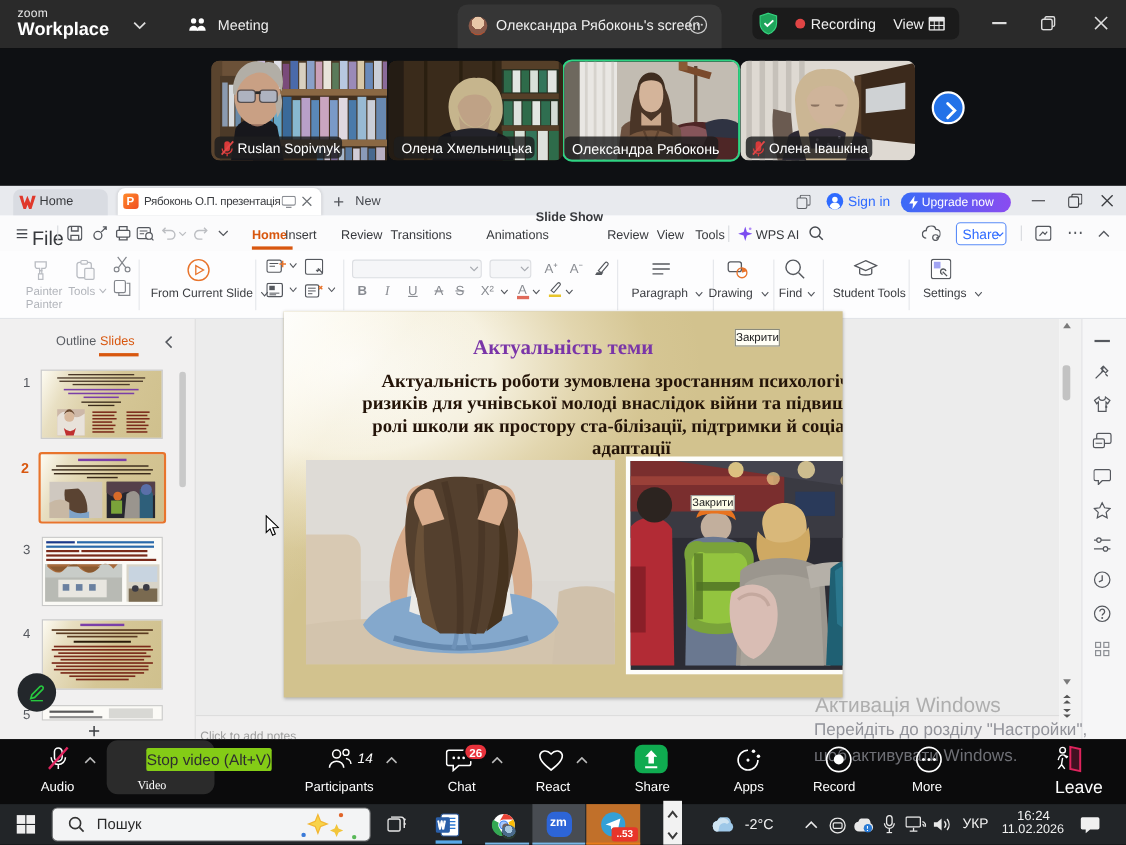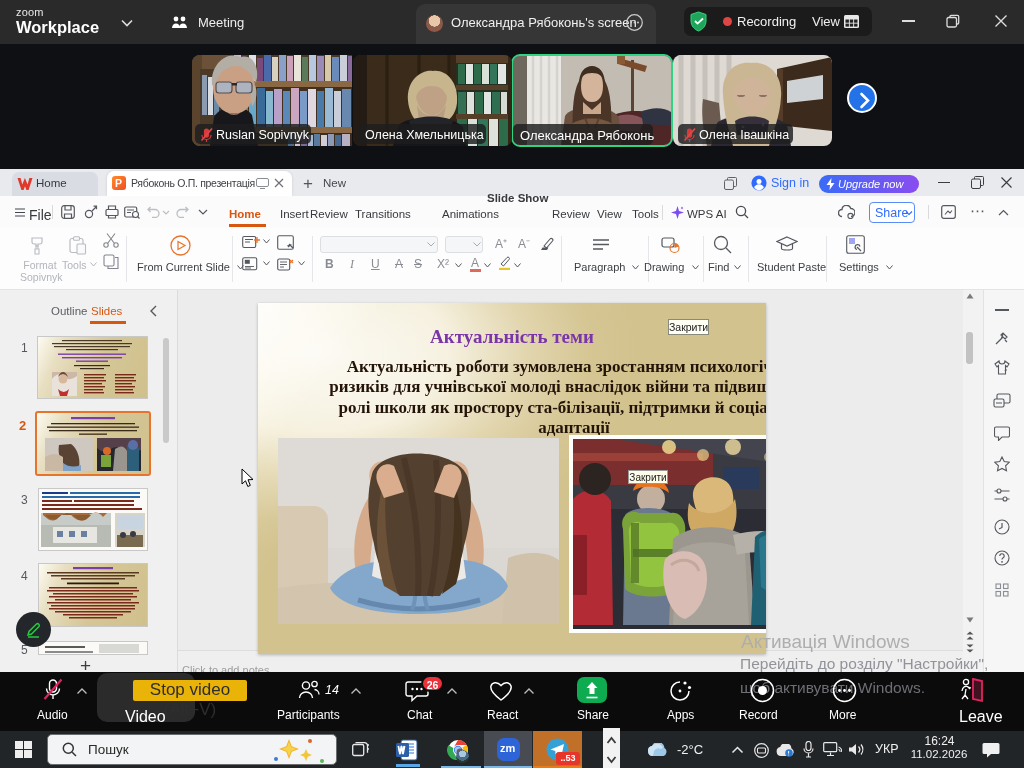--- a/index.html
+++ b/index.html
@@ -281,35 +281,35 @@
   <svg class="abs" style="left:751px;top:6px;" width="16" height="16" viewBox="0 0 16 16">
       <circle cx="8" cy="8" r="7.6" fill="#2f6bff"></circle>
       <circle cx="8" cy="6.4" r="2.5" fill="#fff"></circle>
       <path d="M3.2 12.8 a5 5 0 0 1 9.6 0 A7.6 7.6 0 0 1 8 15.6 A7.6 7.6 0 0 1 3.2 12.8 Z" fill="#fff"></path>
     </svg>
   <div class="abs" style="left:771px;top:7px;font-size:12.5px;color:#2f6bff;">Sign in</div>
   <div class="abs" style="left:819px;top:6px;width:100px;height:18px;border-radius:9px;background:linear-gradient(90deg,#3a6bf7,#8a4cf0);"></div>
   <svg class="abs" style="left:826px;top:9px;" width="9" height="12" viewBox="0 0 9 12">
       <path d="M5.5 0 L0.5 7 H4 L3.5 12 L8.5 5 H5 Z" fill="#fff"></path>
     </svg>
-  <div class="abs" style="left:838px;top:8.5px;font-size:11px;color:#fff;font-style:italic;">Upgrade now</div>
+  <div class="abs" style="left:838px;top:8.5px;font-size:11px;color:#fff;">Upgrade now</div>
   <div class="abs" style="left:938px;top:13px;width:12px;height:1.4px;background:#3c3e42;"></div>
   <svg class="abs" style="left:971px;top:7px;" width="13" height="13" viewBox="0 0 13 13">
       <rect x="0.5" y="3" width="9" height="9.5" rx="1.5" stroke="#3c3e42" fill="none"></rect>
       <path d="M3.5 3 V1.5 a1 1 0 0 1 1-1 h7 a1 1 0 0 1 1 1 v7 a1 1 0 0 1-1 1 H10" stroke="#3c3e42" fill="none"></path>
     </svg>
   <svg class="abs" style="left:1001px;top:8px;" width="11" height="11" viewBox="0 0 11 11">
       <path d="M0.5 0.5 L10.5 10.5 M10.5 0.5 L0.5 10.5" stroke="#3c3e42" stroke-width="1.2"></path>
     </svg>
 
   <div class="abs" style="left:0;top:27px;width:1024px;height:32px;background:#fbfbfc;"></div>
   <svg class="abs" style="left:15px;top:39px;" width="10" height="9" viewBox="0 0 10 9">
       <path d="M0 1 h10 M0 4.5 h10 M0 8 h10" stroke="#45484e" stroke-width="1.2"></path>
     </svg>
-  <div class="abs" style="left:29px;top:38px;font-size:14px;color:#37393d;">File</div>
+  <div class="abs" style="left:29px;top:38px;font-size:18px;color:#37393d;">File</div>
   <div class="abs" style="left:52px;top:36px;width:1px;height:14px;background:#d8dade;"></div>
   <svg class="abs" style="left:61px;top:36px;" width="14" height="14" viewBox="0 0 14 14">
       <rect x="0.7" y="0.7" width="12.6" height="12.6" rx="2.5" stroke="#55585e" fill="none" stroke-width="1.2"></rect>
       <path d="M4 0.7 V5 h6 V0.7 M3.5 13.4 V9 h7 v4.4" stroke="#55585e" fill="none" stroke-width="1.2"></path>
     </svg>
   <svg class="abs" style="left:84px;top:36px;" width="14" height="14" viewBox="0 0 14 14">
       <circle cx="5" cy="9" r="3.6" stroke="#55585e" fill="none" stroke-width="1.2"></circle>
       <path d="M8 6 L12 2 M9.5 1.2 l3 0 l0 3" stroke="#55585e" fill="none" stroke-width="1.2"></path>
     </svg>
   <svg class="abs" style="left:105px;top:36px;" width="14" height="14" viewBox="0 0 14 14">
@@ -329,21 +329,21 @@
       <path d="M1 1 L4 4 L7 1" stroke="#bcbec2" fill="none" stroke-width="1.1"></path>
     </svg>
   <svg class="abs" style="left:176px;top:37px;" width="13" height="12" viewBox="0 0 13 12">
       <path d="M9.5 1 L12 3.5 L9.5 6 M12 3.5 h-7 a4 4 0 0 0 0 8 h3" stroke="#bcbec2" fill="none" stroke-width="1.3"></path>
     </svg>
   <svg class="abs" style="left:198px;top:40px;" width="10" height="6" viewBox="0 0 10 6">
       <path d="M1 1 L5 5 L9 1" stroke="#55585e" fill="none" stroke-width="1.2"></path>
     </svg>
   <div class="abs" style="left:229px;top:39px;font-size:11.5px;color:#d8570f;font-weight:bold;">Home</div>
   <div class="abs" style="left:229px;top:55px;width:37px;height:3px;background:#d8570f;"></div>
-  <div class="abs" style="left:280px;top:39px;font-size:11.5px;color:#37393d;">Insert</div>
+  <div class="abs" style="left:259px;top:39px;font-size:11.5px;color:#37393d;">Insert</div>
   <div class="abs" style="left:310px;top:39px;font-size:11.5px;color:#37393d;">Review</div>
   <div class="abs" style="left:355px;top:39px;font-size:11.5px;color:#37393d;">Transitions</div>
   <div class="abs" style="left:442px;top:39px;font-size:11.5px;color:#37393d;">Animations</div>
   <div class="abs" style="left:487px;top:23px;font-size:11.5px;color:#37393d;font-weight:bold;">Slide Show</div>
   <div class="abs" style="left:552px;top:39px;font-size:11.5px;color:#37393d;">Review</div>
   <div class="abs" style="left:597px;top:39px;font-size:11.5px;color:#37393d;">View</div>
   <div class="abs" style="left:632px;top:39px;font-size:11.5px;color:#37393d;">Tools</div>
   <div class="abs" style="left:662px;top:36px;width:1px;height:15px;background:#d8dade;"></div>
   <svg class="abs" style="left:671px;top:37px;" width="13" height="13" viewBox="0 0 13 13">
       <path d="M6.5 0 L8 5 L13 6.5 L8 8 L6.5 13 L5 8 L0 6.5 L5 5 Z" fill="#7b4cf0"></path>
@@ -372,21 +372,21 @@
   <svg class="abs" style="left:998px;top:40px;" width="11" height="7" viewBox="0 0 11 7">
       <path d="M1 6 L5.5 1.5 L10 6" stroke="#55585e" fill="none" stroke-width="1.2"></path>
     </svg>
 
   <div class="abs" style="left:0;top:59px;width:1024px;height:62px;background:#fdfdfe;border-bottom:1px solid #e2e4e8;"></div>
 
   <svg class="abs" style="left:29px;top:68px;" width="19" height="18" viewBox="0 0 19 18">
       <path d="M3 1 h10 v4 a2 2 0 0 1-2 2 h-2 v2 h-2 V7 H5 a2 2 0 0 1-2-2 Z" stroke="#b9bcc2" fill="none" stroke-width="1.2"></path>
       <path d="M7 9 h2 v3 h-2 z M6 12 h4 v5 h-4 z" stroke="#b9bcc2" fill="none" stroke-width="1.1"></path>
     </svg>
-  <div class="abs" style="left:20px;top:90px;width:40px;text-align:center;font-size:10.5px;color:#b2b5bb;line-height:12px;">Format Sopivnyk</div>
+  <div class="abs" style="left:20px;top:90px;width:40px;text-align:center;font-size:10.5px;color:#b2b5bb;line-height:12px;">Painter Painter</div>
 
   <svg class="abs" style="left:69px;top:67px;" width="18" height="19" viewBox="0 0 18 19">
       <rect x="1" y="2.5" width="13" height="14" rx="2" stroke="#b9bcc2" fill="none" stroke-width="1.2"></rect>
       <rect x="4.5" y="0.8" width="6" height="3.4" rx="1" fill="#fafafb" stroke="#b9bcc2" stroke-width="1.1"></rect>
       <rect x="8" y="8" width="8.5" height="10" rx="1" fill="#fafafb" stroke="#b9bcc2" stroke-width="1.1"></rect>
     </svg>
   <div class="abs" style="left:62px;top:90px;font-size:10.5px;color:#b2b5bb;">Tools</div>
   <svg class="abs" style="left:90px;top:93px;" width="7" height="5" viewBox="0 0 7 5">
       <path d="M0.5 0.5 L3.5 4 L6.5 0.5" stroke="#b2b5bb" fill="none"></path>
     </svg>
@@ -508,21 +508,21 @@
   <div class="abs" style="left:708px;top:92px;font-size:11px;color:#3c3e42;">Find</div>
   <svg class="abs" style="left:734px;top:96px;" width="7" height="5" viewBox="0 0 7 5">
       <path d="M0.5 0.5 L3.5 4 L6.5 0.5" stroke="#55585e" fill="none"></path>
     </svg>
   <div class="abs" style="left:748px;top:67px;width:1px;height:46px;background:#e4e6ea;"></div>
 
   <svg class="abs" style="left:776px;top:67px;" width="22" height="18" viewBox="0 0 22 18">
       <path d="M11 1 L21 5.5 L11 10 L1 5.5 Z" stroke="#55585e" fill="none" stroke-width="1.2"></path>
       <path d="M5.5 8 v4.5 c0 2 11 2 11 0 V8" stroke="#55585e" fill="none" stroke-width="1.2"></path>
     </svg>
-  <div class="abs" style="left:757px;top:92px;font-size:11px;color:#3c3e42;">Student Paste</div>
+  <div class="abs" style="left:757px;top:92px;font-size:11px;color:#3c3e42;">Student Tools</div>
   <div class="abs" style="left:826px;top:67px;width:1px;height:46px;background:#e4e6ea;"></div>
 
   <svg class="abs" style="left:846px;top:66px;" width="19" height="19" viewBox="0 0 19 19">
       <rect x="0.7" y="0.7" width="17.6" height="17.6" rx="2" stroke="#55585e" fill="none" stroke-width="1.1"></rect>
       <rect x="3" y="3" width="6" height="6" fill="#8a8df0" opacity="0.8"></rect>
       <path d="M11 12 l4 4 M14 11.5 a2.5 2.5 0 1 0-3 3" stroke="#55585e" fill="none" stroke-width="1.2"></path>
     </svg>
   <div class="abs" style="left:839px;top:92px;font-size:11px;color:#3c3e42;">Settings</div>
   <svg class="abs" style="left:886px;top:96px;" width="7" height="5" viewBox="0 0 7 5">
       <path d="M0.5 0.5 L3.5 4 L6.5 0.5" stroke="#55585e" fill="none"></path>
@@ -673,21 +673,21 @@
   <div class="abs" style="left:163px;top:169px;width:6px;height:105px;background:#c9c9c9;border-radius:4px;"></div>
 
   <div class="abs" style="left:16px;top:443px;width:35px;height:35px;border-radius:50%;background:#23272b;"></div>
   <svg class="abs" style="left:25px;top:452px;" width="17" height="17" viewBox="0 0 17 17">
       <path d="M3 14 L4 10.5 L11.5 3 a1.8 1.8 0 0 1 2.5 2.5 L6.5 13 Z" stroke="#27c93f" fill="none" stroke-width="1.5"></path>
       <path d="M3 16 h11" stroke="#27c93f" stroke-width="1.5"></path>
     </svg>
 
   <div class="abs" style="left:80px;top:486px;font-size:19px;color:#3c3e42;font-weight:300;">+</div>
 
-  <div class="abs" id="slide" style="left:258px;top:134px;width:508px;height:351px;background:#d2c28e;overflow:hidden;box-shadow:0 1px 3px rgba(0,0,0,.25);">
+  <div class="abs" id="slide" style="left:258px;top:114px;width:508px;height:351px;background:#d2c28e;overflow:hidden;box-shadow:0 1px 3px rgba(0,0,0,.25);">
     <div class="abs" style="left:0;top:0;width:100%;height:100%;background:radial-gradient(ellipse 400px 250px at 12% 14%,rgba(255,255,255,.96) 0%,rgba(255,253,245,.8) 32%,rgba(248,241,219,.42) 52%,rgba(235,222,184,.12) 68%,rgba(210,194,142,0) 80%);"></div>
     <div class="abs" style="left:0;top:0;width:100%;height:100%;background:linear-gradient(128deg,rgba(255,255,255,.85) 0%,rgba(255,253,245,.5) 8%,rgba(245,238,214,.2) 16%,rgba(210,194,142,0) 28%);"></div>
     <div class="abs" style="left:0;top:23px;width:100%;text-align:center;font-family:'Liberation Serif',serif;font-weight:bold;font-size:19px;color:#7a35a8;">Актуальність теми</div>
     <div class="abs" style="left:410px;top:16px;width:41px;height:16px;background:#fffef5;border:1px solid #8a8a7a;font-size:10.5px;color:#222;text-align:center;line-height:15px;">Закрити</div>
     <div class="abs" style="left:36px;top:54px;width:560px;text-align:center;font-family:'Liberation Serif',serif;font-weight:bold;font-size:17px;line-height:20.4px;color:#241408;white-space:nowrap;">Актуальність роботи зумовлена зростанням психологічних<br>ризиків для учнівської молоді внаслідок війни та підвищенням<br>ролі школи як простору ста-білізації, підтримки й соціальної<br>адаптації</div>
 
     <div class="abs" style="left:20px;top:135px;width:281px;height:186px;overflow:hidden;">
       <svg width="281" height="186" viewBox="0 0 281 186">
         <rect width="281" height="186" fill="#dbd8d3"></rect>
         <rect width="281" height="110" fill="#dedbd6"></rect>
@@ -834,23 +834,23 @@
       <path d="M11 2 a3.5 3.5 0 0 1 3.5 3.5 v5 a3.5 3.5 0 0 1-7 0 v-5 A3.5 3.5 0 0 1 11 2 Z" stroke="#fff" stroke-width="1.4" fill="none"></path>
       <path d="M4.5 10.5 a6.5 6.5 0 0 0 13 0 M11 17 v4" stroke="#fff" stroke-width="1.4" fill="none"></path>
       <path d="M2.5 21 L19.5 1.5" stroke="#e0245e" stroke-width="2.2"></path>
     </svg>
   <svg class="abs" style="left:76px;top:16px;" width="12" height="7" viewBox="0 0 12 7">
       <path d="M1.5 5.5 L6 1 L10.5 5.5" stroke="#bbb" stroke-width="1.4" fill="none"></path>
     </svg>
   <div class="abs" style="left:37px;top:36px;font-size:12px;">Audio</div>
 
   <div class="abs" style="left:97px;top:1px;width:98px;height:49px;background:#2b2b2b;border-radius:10px;"></div>
-  <div class="abs" style="left:125px;top:36px;font-size:16px;">Video</div>
-
-  <div class="abs" style="left:133px;top:8px;width:114px;height:21px;background:#eab308;border-radius:2px;font-size:17px;color:#2e2e2e;text-align:center;line-height:20px;z-index:5;">Stop video (Alt+V)</div>
+  <div class="abs" style="left:125px;top:36px;font-size:11px;font-family:Liberation Serif, serif;">Video</div>
+
+  <div class="abs" style="left:133px;top:8px;width:114px;height:21px;background:#84cc16;border-radius:2px;font-size:14px;color:#2e2e2e;text-align:center;line-height:20px;z-index:5;">Stop video (Alt+V)</div>
 
   <svg class="abs" style="left:297px;top:7px;" width="24" height="22" viewBox="0 0 24 22">
       <circle cx="9" cy="6.5" r="3.6" stroke="#fff" stroke-width="1.4" fill="none"></circle>
       <path d="M2.5 19 a6.5 6 0 0 1 13 0" stroke="#fff" stroke-width="1.4" fill="none"></path>
       <circle cx="17.5" cy="5" r="2.7" stroke="#fff" stroke-width="1.3" fill="none"></circle>
       <path d="M17.5 10.5 a5 5 0 0 1 4.5 5" stroke="#fff" stroke-width="1.3" fill="none"></path>
     </svg>
   <div class="abs" style="left:325px;top:11px;font-size:12.5px;font-style:italic;">14</div>
   <svg class="abs" style="left:350px;top:16px;" width="12" height="7" viewBox="0 0 12 7">
       <path d="M1.5 5.5 L6 1 L10.5 5.5" stroke="#bbb" stroke-width="1.4" fill="none"></path>

